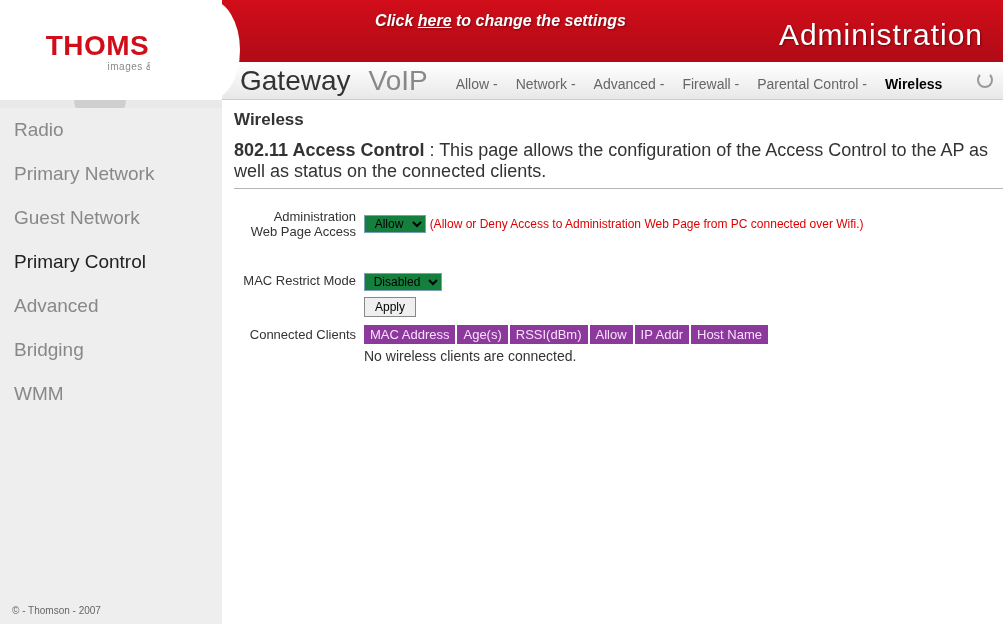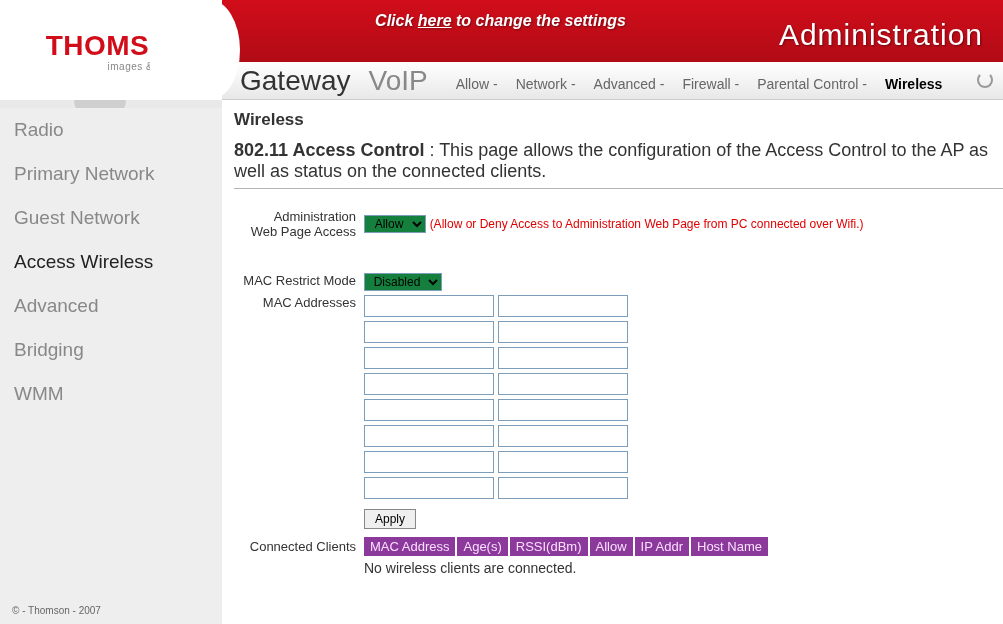--- a/index.html
+++ b/index.html
@@ -92,21 +92,21 @@
     <div class="sidebar-img">
       <svg viewBox="0 0 222 120">
         <rect width="222" height="120" fill="#e9e9e9"></rect>
         <circle cx="100" cy="55" r="26" fill="#cfcfcf"></circle>
         <rect x="30" y="85" width="70" height="30" fill="#bfbfbf" rx="3"></rect>
       </svg>
     </div>
     <a class="side-item">Radio</a>
     <a class="side-item">Primary Network</a>
     <a class="side-item">Guest Network</a>
-    <a class="side-item active">Access Wireless</a>
+    <a class="side-item active">Primary Control</a>
     <a class="side-item">Advanced</a>
     <a class="side-item">Bridging</a>
     <a class="side-item">WMM</a>
     <div class="copyright">© - Thomson - 2007</div>
   </div>
 
   <div class="content">
     <div class="page-title">Wireless</div>
     <div class="page-desc">
       <b>802.11 Access Control</b><span> :  </span><span>This page allows the configuration of the Access Control to the AP as well as status on the connected clients.</span>
@@ -134,33 +134,20 @@
           </tr>
       <tr>
         <td class="label">MAC Restrict Mode</td>
         <td class="field">
           <select class="disabled">
             <option>Disabled</option>
           </select>
         </td>
       </tr>
       <tr>
-        <td class="label">MAC Addresses</td>
-        <td class="field" id="mac-grid">
-              <div class="mac-row"><input type="text" class="mac" style=""><input type="text" class="mac" style=""></div>
-              <div class="mac-row"><input type="text" class="mac" style=""><input type="text" class="mac" style=""></div>
-              <div class="mac-row"><input type="text" class="mac" style=""><input type="text" class="mac" style=""></div>
-              <div class="mac-row"><input type="text" class="mac" style=""><input type="text" class="mac" style=""></div>
-              <div class="mac-row"><input type="text" class="mac" style=""><input type="text" class="mac" style=""></div>
-              <div class="mac-row"><input type="text" class="mac" style=""><input type="text" class="mac" style=""></div>
-              <div class="mac-row"><input type="text" class="mac" style=""><input type="text" class="mac" style=""></div>
-              <div class="mac-row"><input type="text" class="mac" style=""><input type="text" class="mac" style=""></div>
-            </td>
-      </tr>
-      <tr>
         <td></td>
         <td class="field"><button class="apply">Apply</button></td>
       </tr>
       <tr>
         <td class="label" style="padding-top:8px;">Connected Clients</td>
         <td class="field" style="padding-top:6px;">
           <table class="clients">
             <tbody>
                   <tr id="clients-header-row">
                     <th>MAC Address</th>

